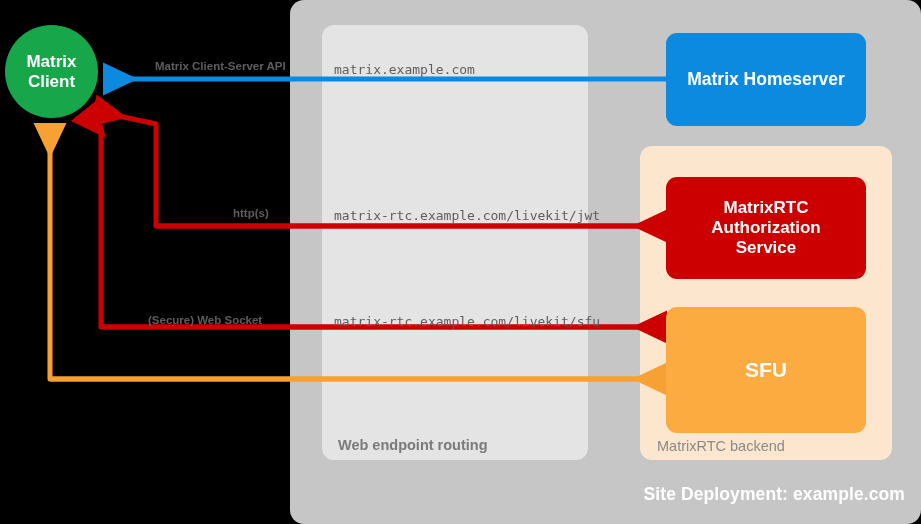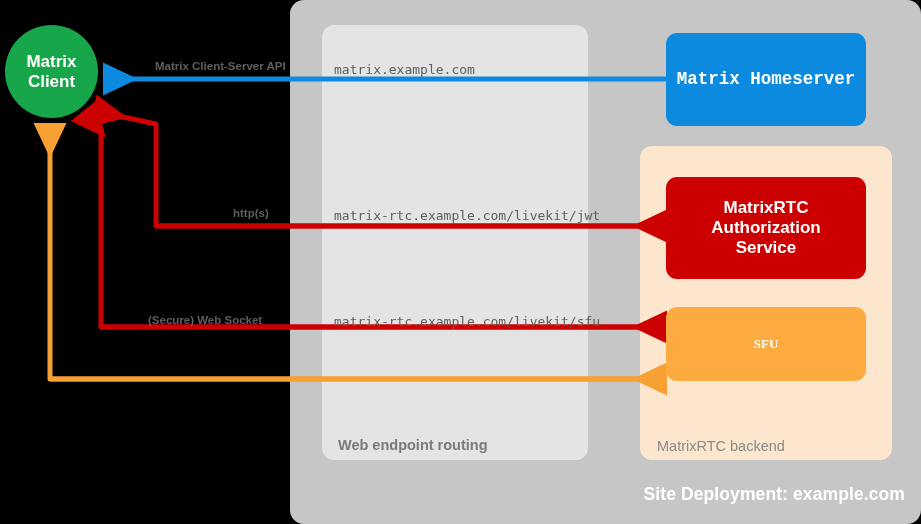--- a/index.html
+++ b/index.html
@@ -85,34 +85,32 @@
     align-items: center;
     justify-content: center;
     text-align: center;
     line-height: 1.18;
   }
   .homeserver {
     left: 666px; top: 33px;
     width: 200px; height: 93px;
     background: #0b8ae0;
     font-size: 17.5px;
-    font-family: Liberation Mono, monospace;
   }
   .auth-service {
     left: 666px; top: 177px;
     width: 200px; height: 102px;
     background: #cc0000;
     font-size: 17px;
   }
   .sfu {
     left: 666px; top: 307px;
-    width: 200px; height: 74px;
+    width: 200px; height: 126px;
     background: #fcab40;
-    font-size: 13px;
-    font-family: Liberation Serif, serif;
+    font-size: 21px;
   }
 
   
   #wires { left: 0; top: 0; width: 921px; height: 524px; }
 
   
   .wire-label {
     color: #5e5e5e;
     font-size: 11.5px;
     font-weight: bold;

